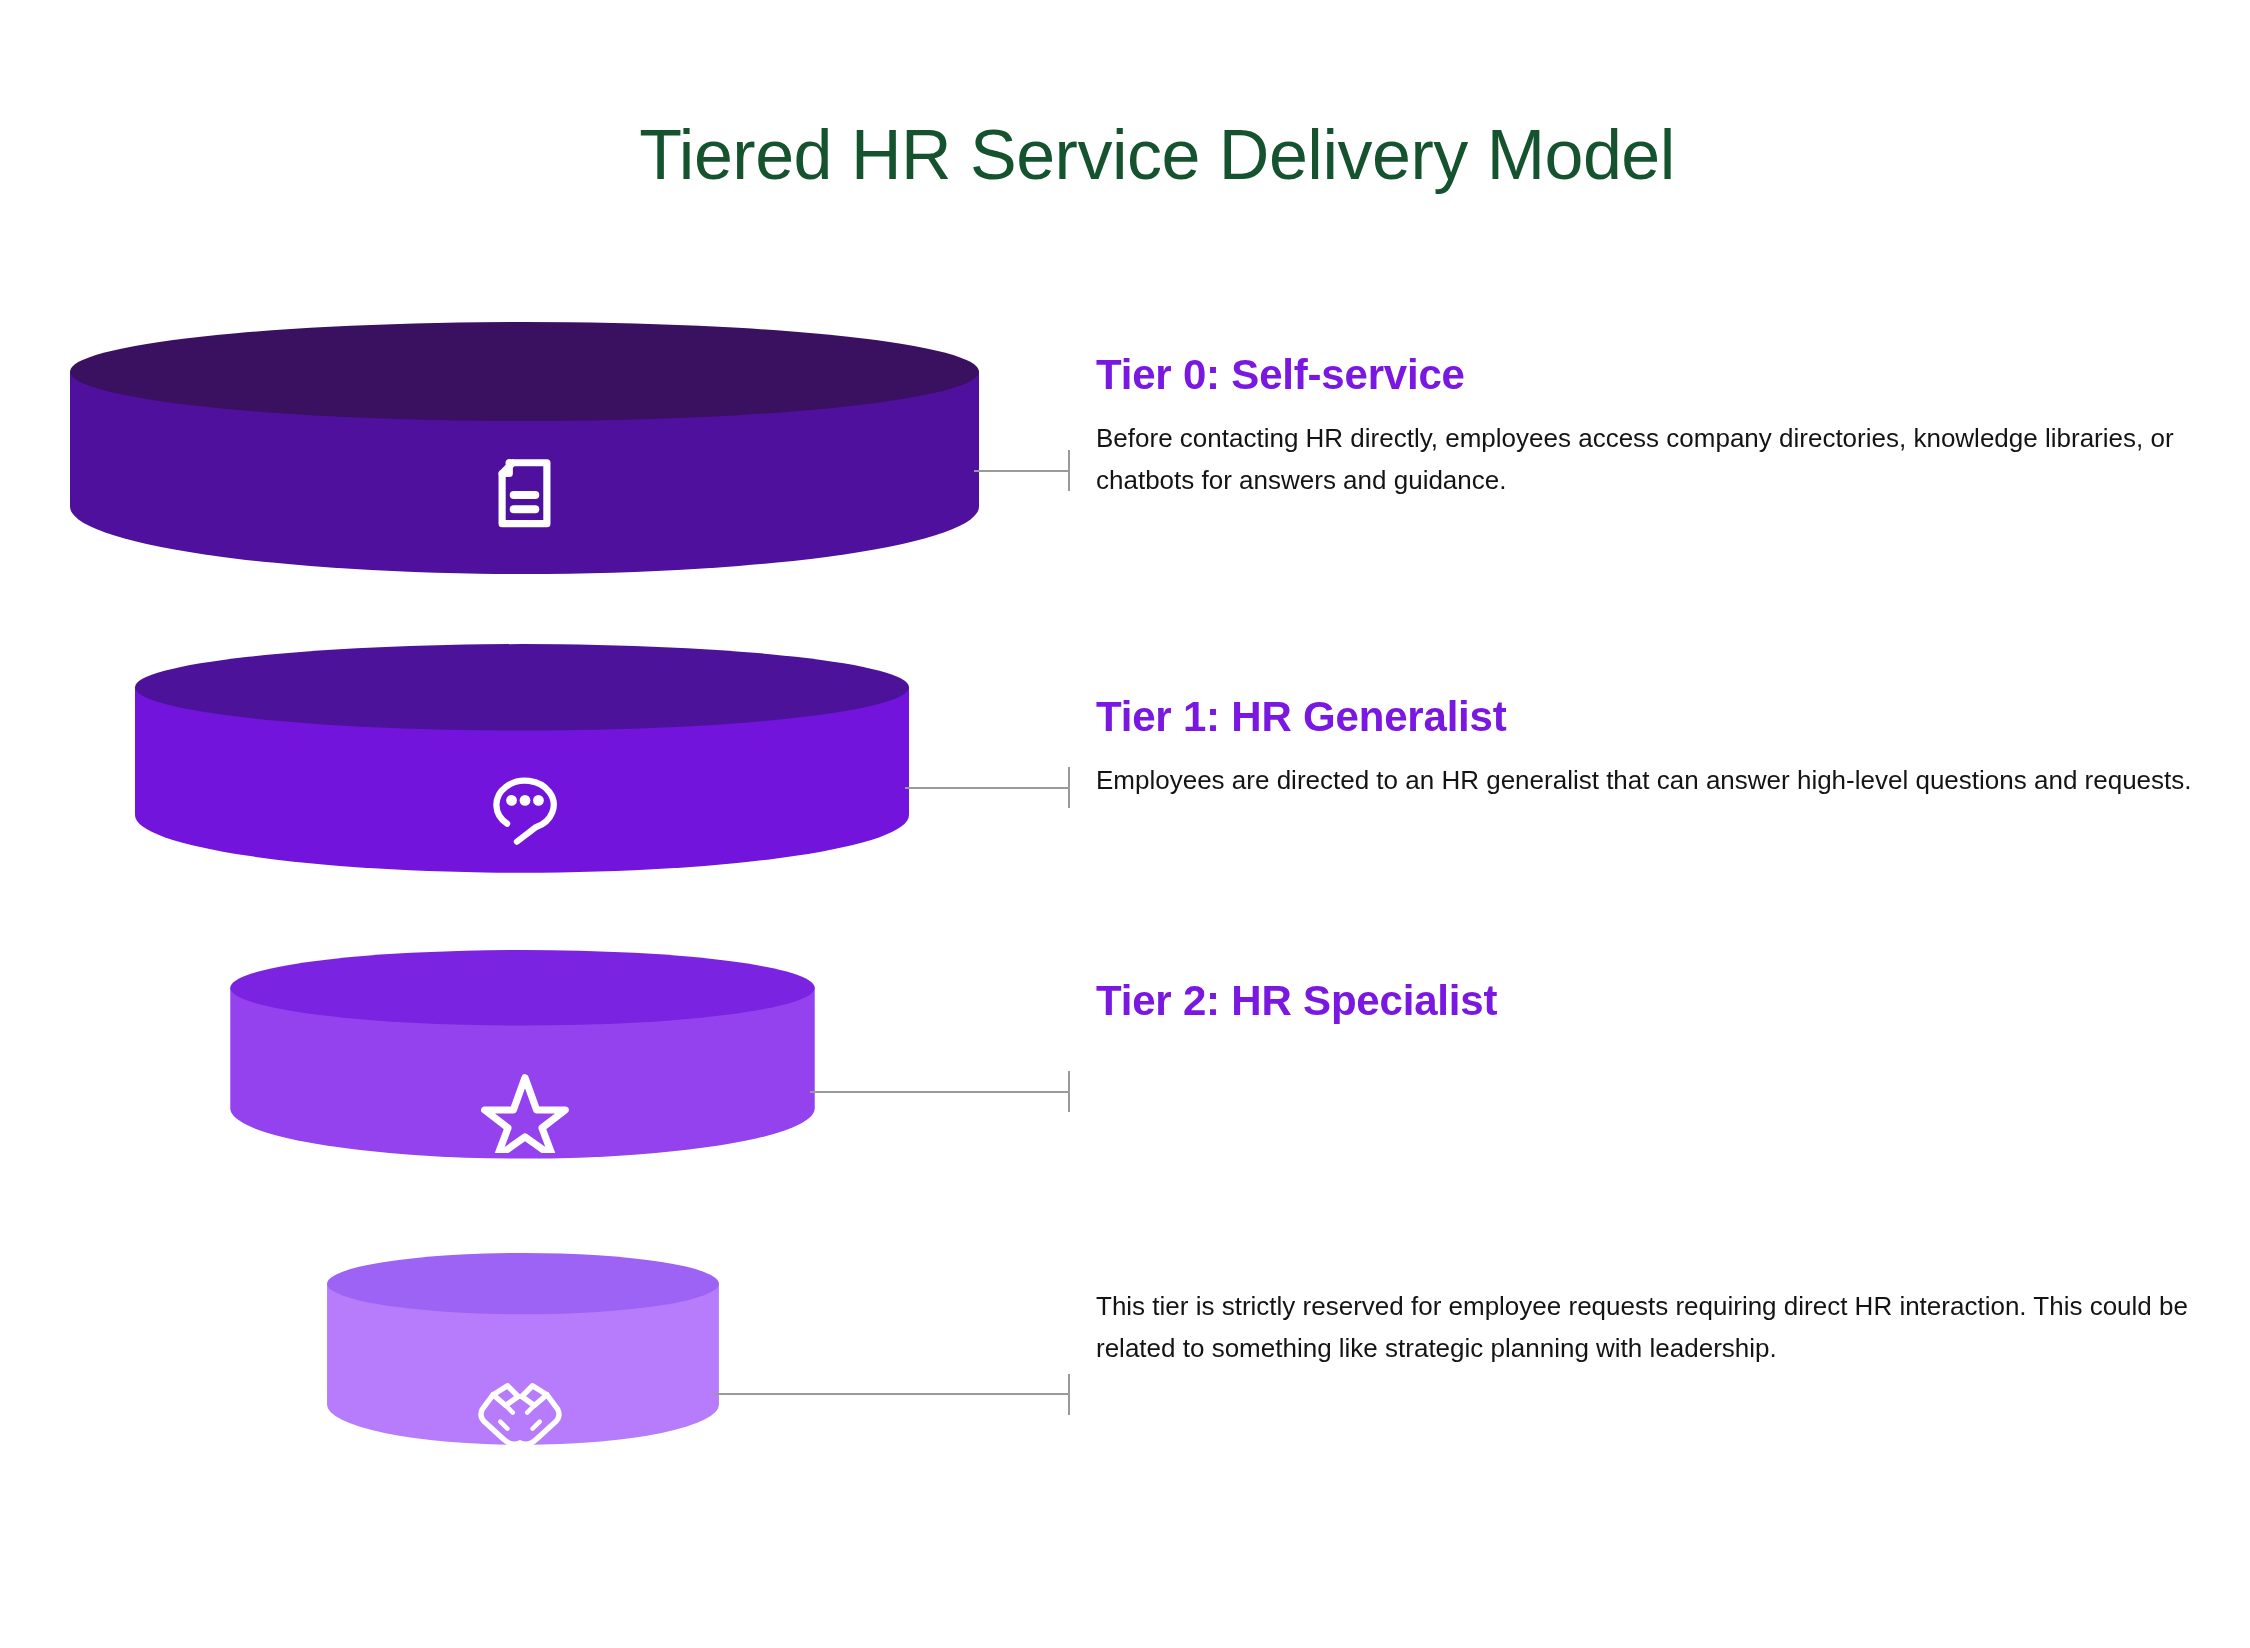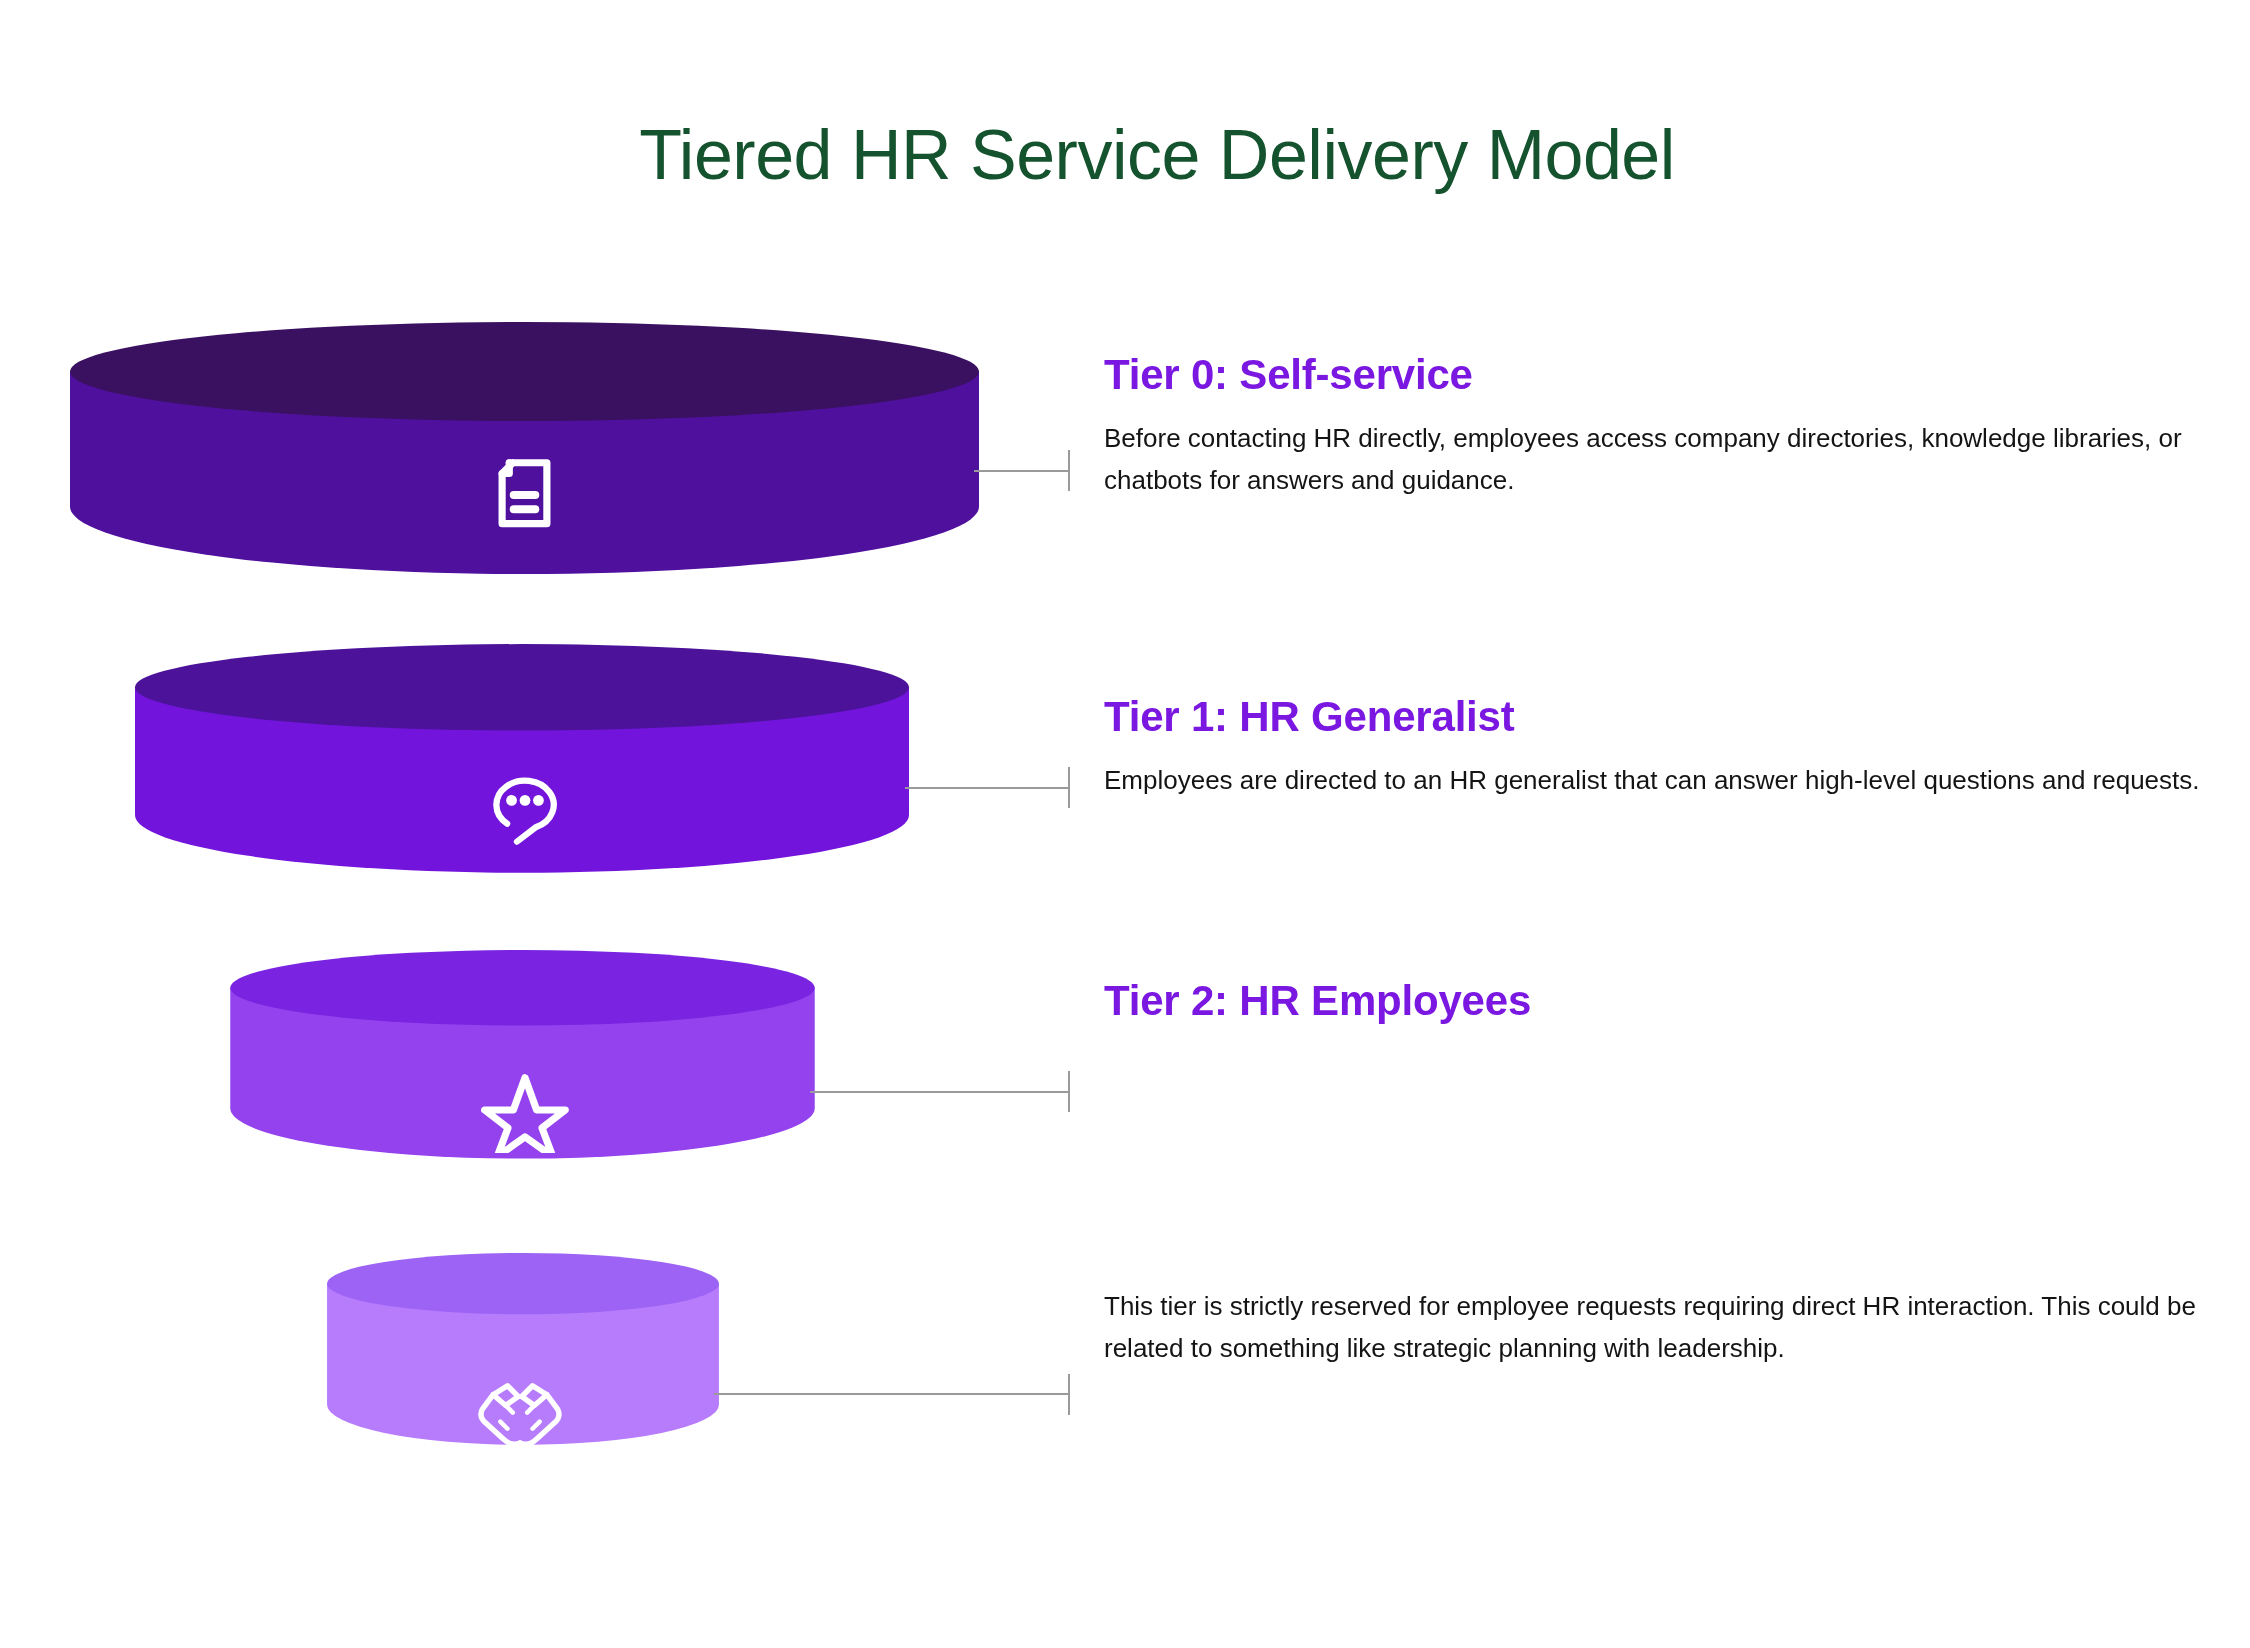--- a/index.html
+++ b/index.html
@@ -65,21 +65,20 @@
     width: 1.8px;
     height: 41px;
     background: #9a9a9a;
   }
 
   
   .tier-text {
     position: absolute;
     left: 1096px;
     width: 1116px;
-    margin-left: 8px;
   }
   .tier-heading {
     font-size: 42px;
     font-weight: 700;
     color: #7A17E0;
     margin: 0 0 18px 0;
     letter-spacing: -0.2px;
     white-space: nowrap;
   }
   .tier-body {
@@ -173,19 +172,19 @@
   <div class="tier-heading">Tier 0: Self-service</div>
   <p class="tier-body">Before contacting HR directly, employees access company directories, knowledge libraries, or chatbots for answers and guidance.</p>
 </div>
 
 <div class="tier-text" style="top:693px;">
   <div class="tier-heading">Tier 1: HR Generalist</div>
   <p class="tier-body">Employees are directed to an HR generalist that can answer high-level questions and requests.</p>
 </div>
 
 <div class="tier-text" style="top:977px;">
-  <div class="tier-heading">Tier 2: HR Employees</div>
+  <div class="tier-heading">Tier 2: HR Specialist</div>
 </div>
 
 <div class="tier-text" style="top:1285px;">
   <p class="tier-body">This tier is strictly reserved for employee requests requiring direct HR interaction. This could be related to something like strategic planning with leadership.</p>
 </div>
 
 
 </body></html>

